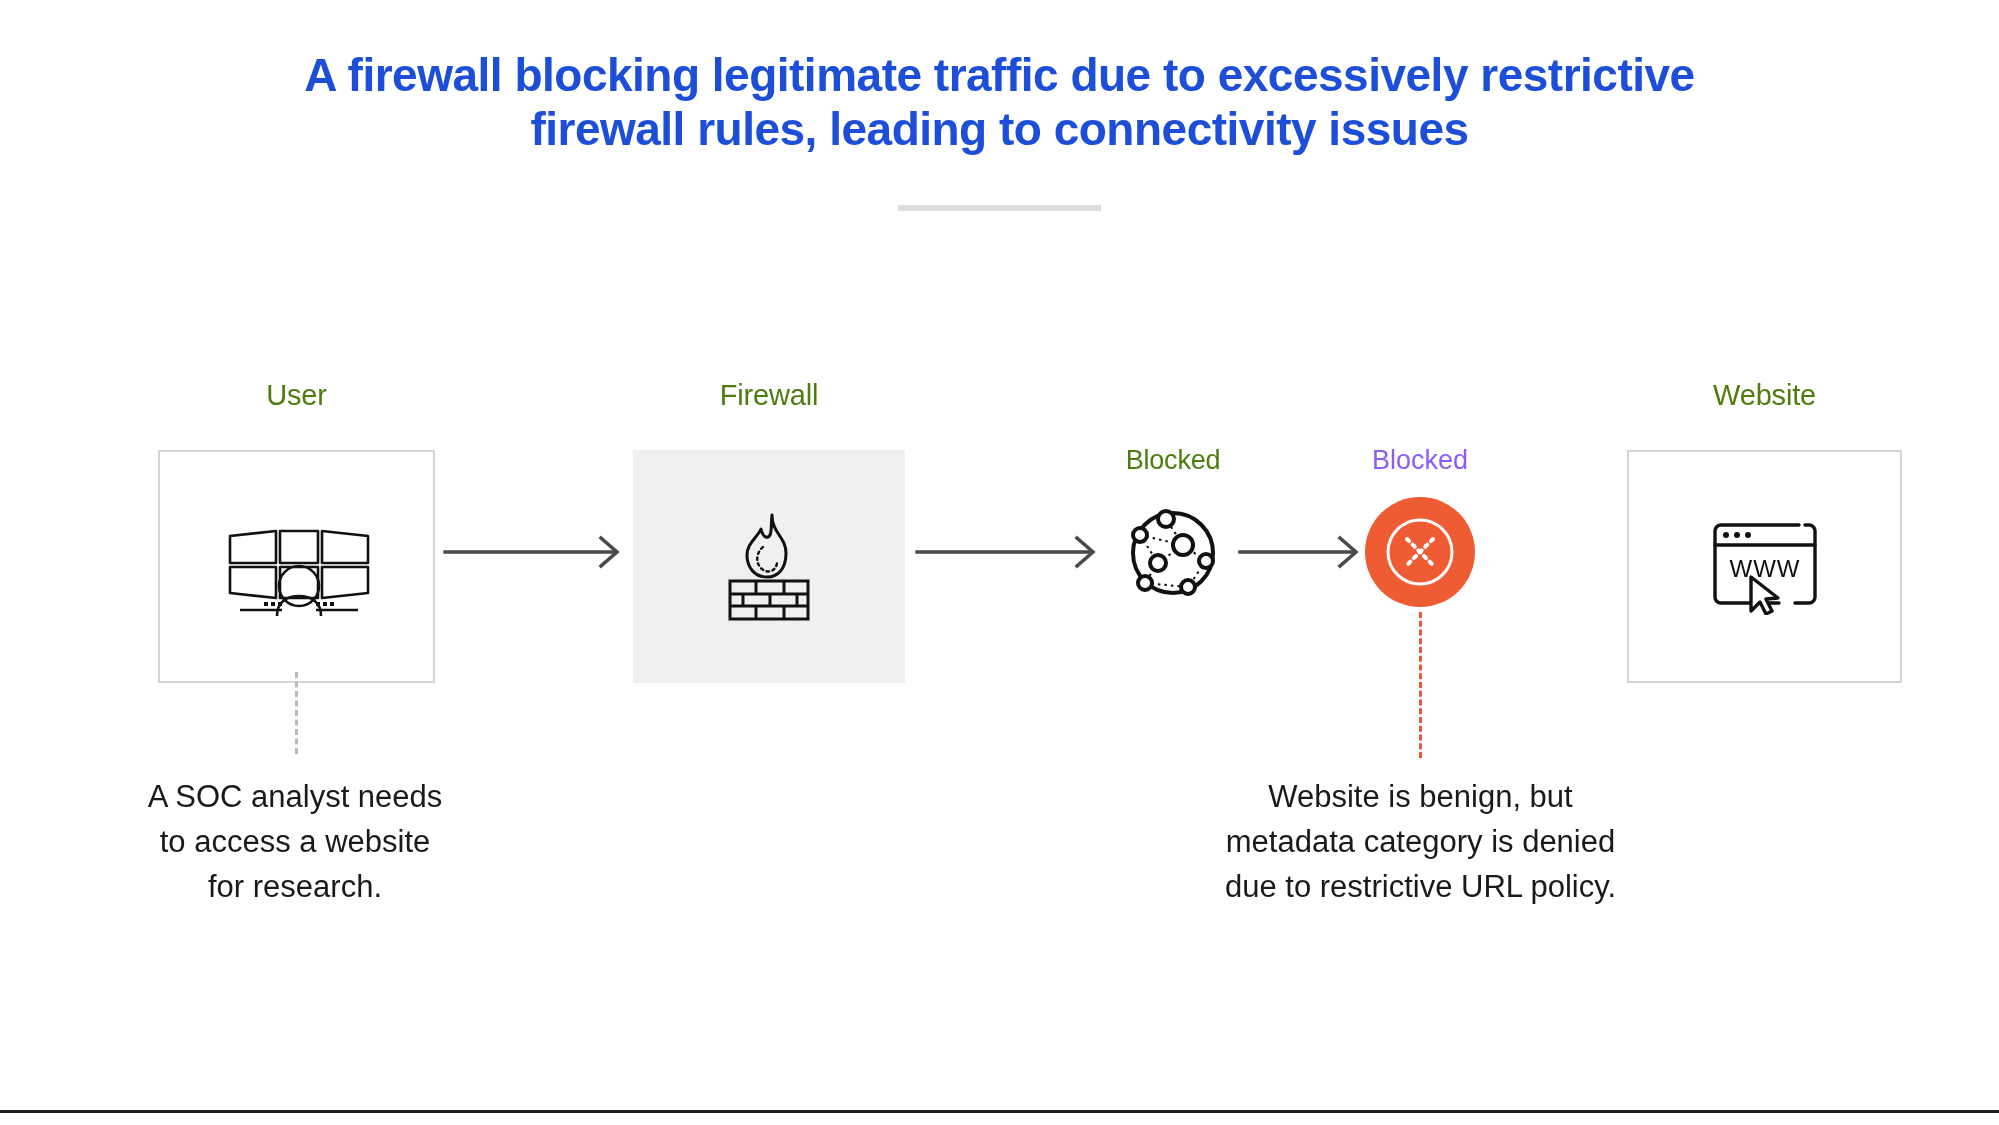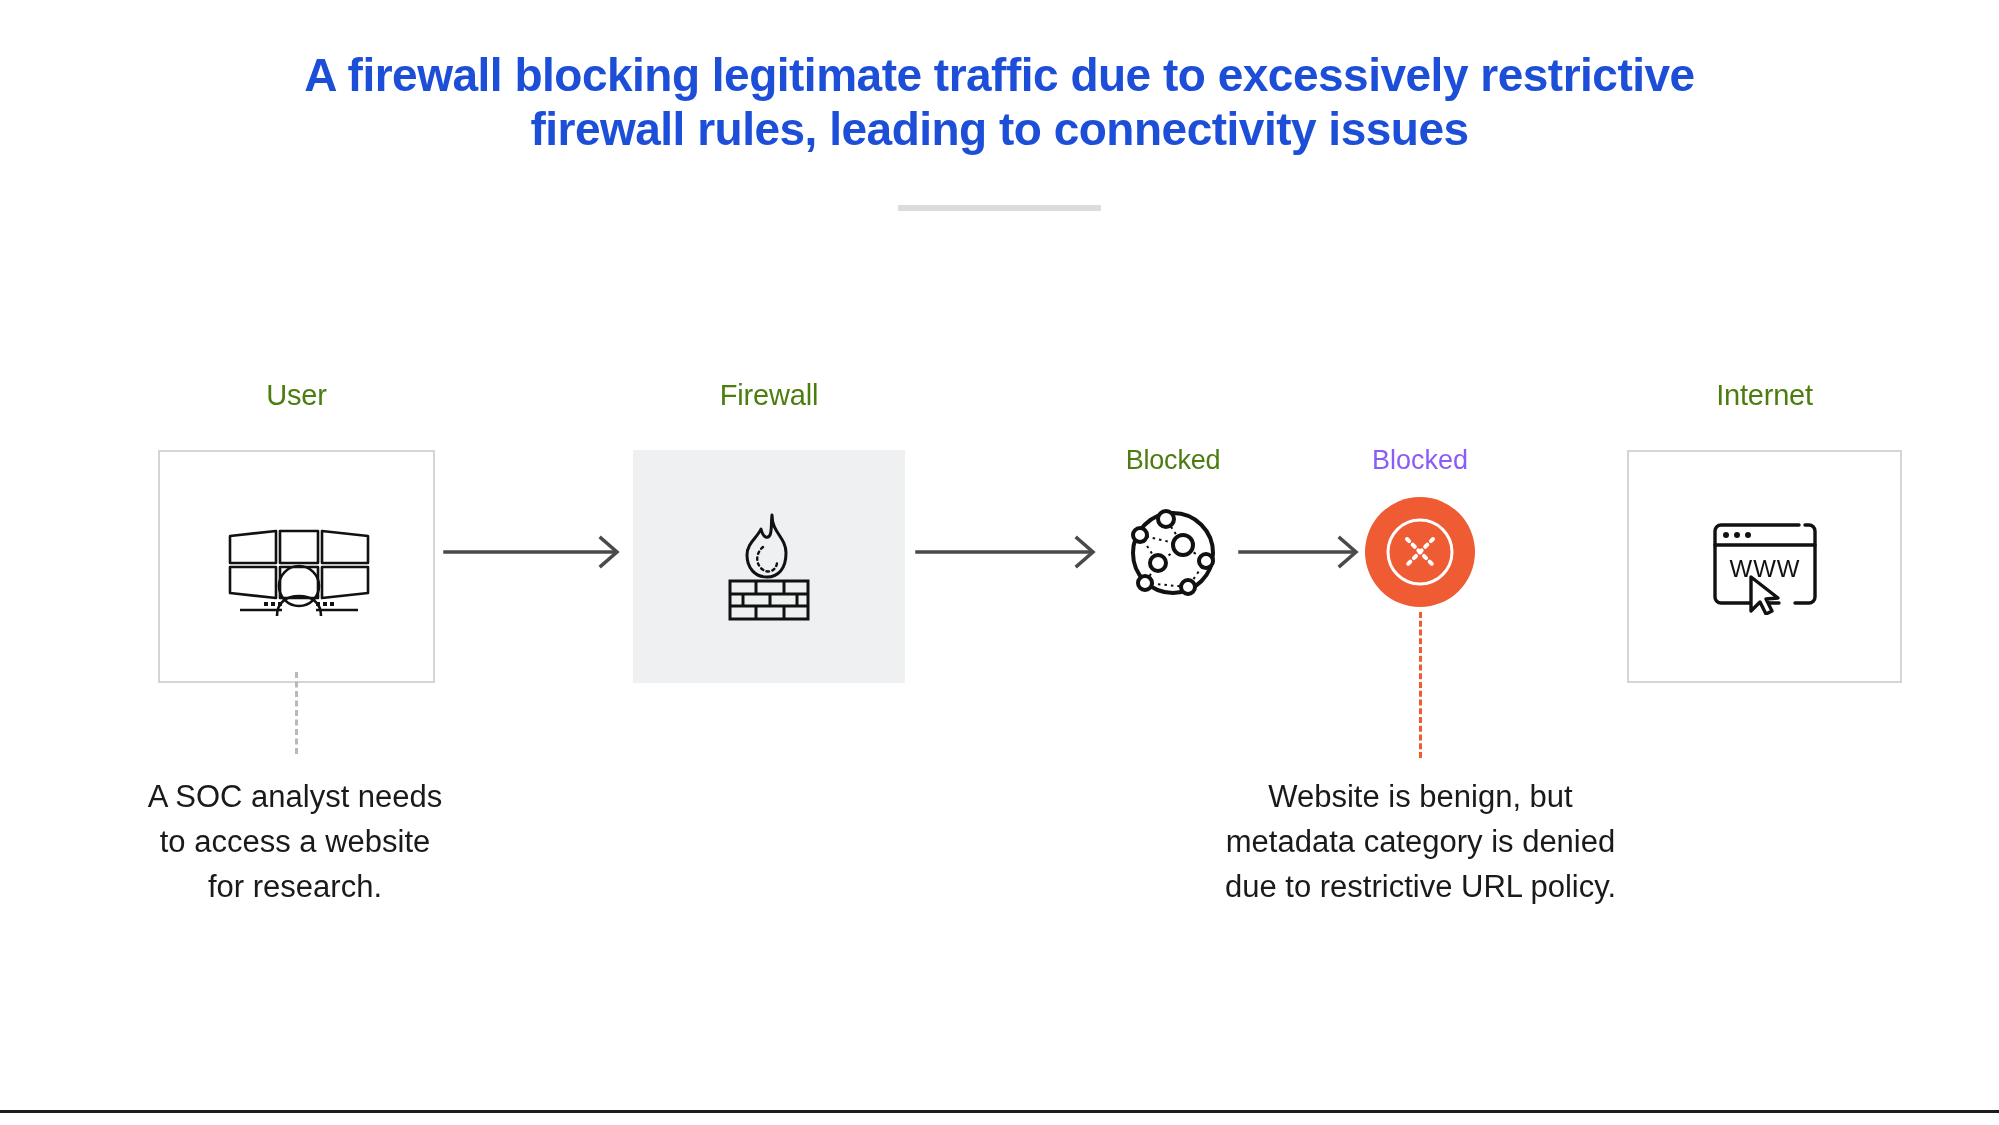--- a/index.html
+++ b/index.html
@@ -289,21 +289,21 @@
         <circle cx="55" cy="55" r="32" fill="none" stroke="#ffffff" stroke-width="3"></circle>
         <g stroke="#ffffff" stroke-width="4" stroke-dasharray="3 5" stroke-linecap="round">
           <line x1="42" y1="42" x2="68" y2="68"></line>
           <line x1="68" y1="42" x2="42" y2="68"></line>
         </g>
       </svg>
     </div>
   </div>
 
   <div class="node" id="node-website">
-    <div class="node-label">Internet</div>
+    <div class="node-label">Website</div>
     <div class="node-box outlined">
       <svg width="112" height="96" viewBox="0 0 112 96">
         <g fill="none" stroke="#111111" stroke-width="3.4" stroke-linejoin="round" stroke-linecap="round">
 
           <path d="M96 6 L100 6 A6 6 0 0 1 106 12 L106 78 A6 6 0 0 1 100 84 L86 84"></path>
           <path d="M70 84 L12 84 A6 6 0 0 1 6 78 L6 12 A6 6 0 0 1 12 6 L90 6"></path>
           <line x1="6" y1="26" x2="106" y2="26"></line>
         </g>
         <g fill="#111111">
           <circle cx="17" cy="16" r="3"></circle>

